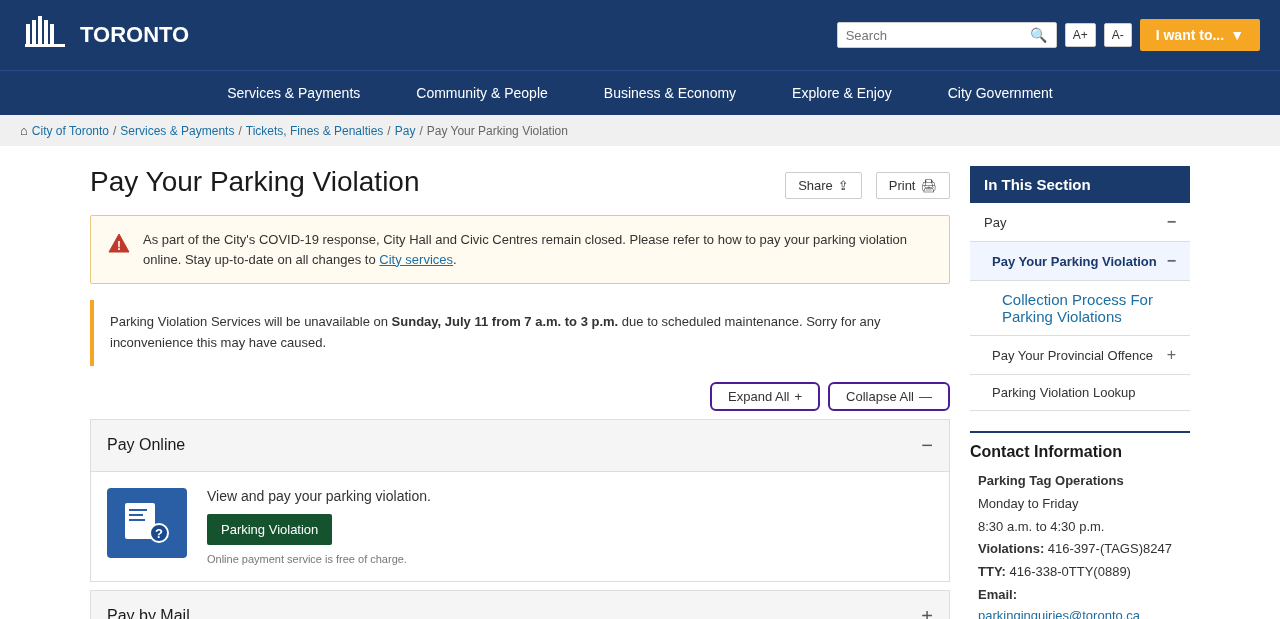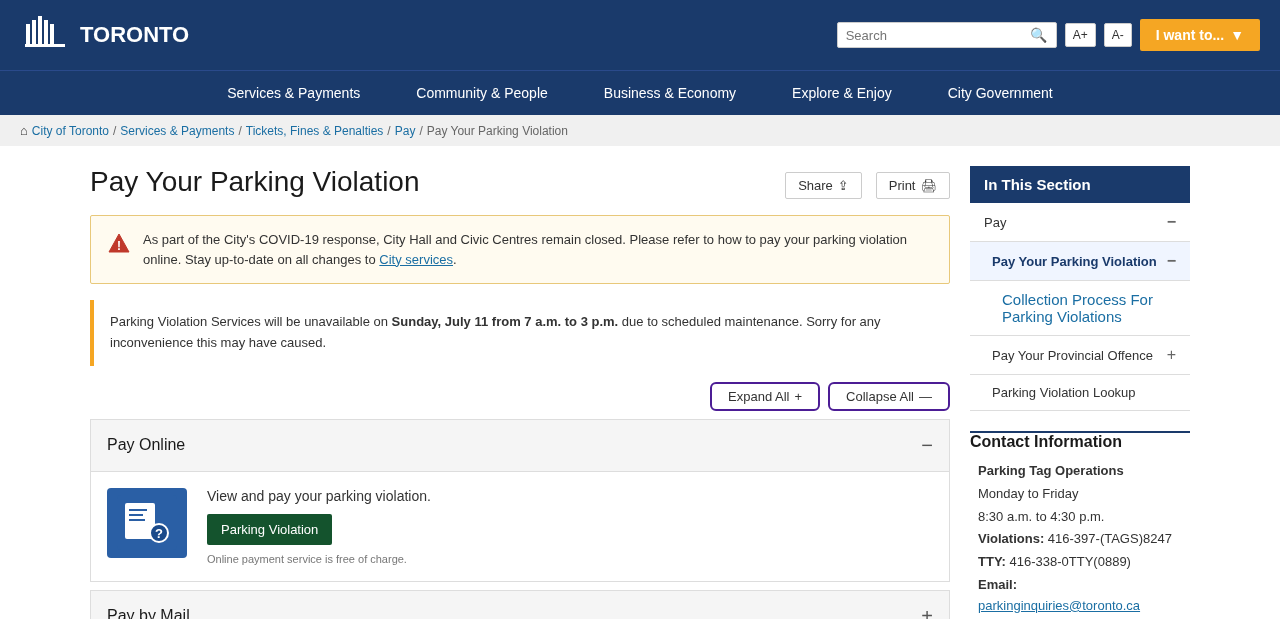--- a/index.html
+++ b/index.html
@@ -311,20 +311,21 @@
     .contact-section {
       margin-top: 20px;
       font-size: 13px;
     }
     .contact-title {
       font-size: 16px;
       font-weight: bold;
       color: #1a1a1a;
       margin-bottom: 10px;
       border-top: 2px solid #1a3a6b;
+      padding-top: 10px;
     }
     .contact-ops-name {
       font-weight: bold;
       margin-bottom: 2px;
     }
     .contact-link { color: #1a6ea3; }
     .contact-line { margin: 2px 8px; line-height: 1.6; }
     .bold-label { font-weight: bold; }
   </style>
 </head>

